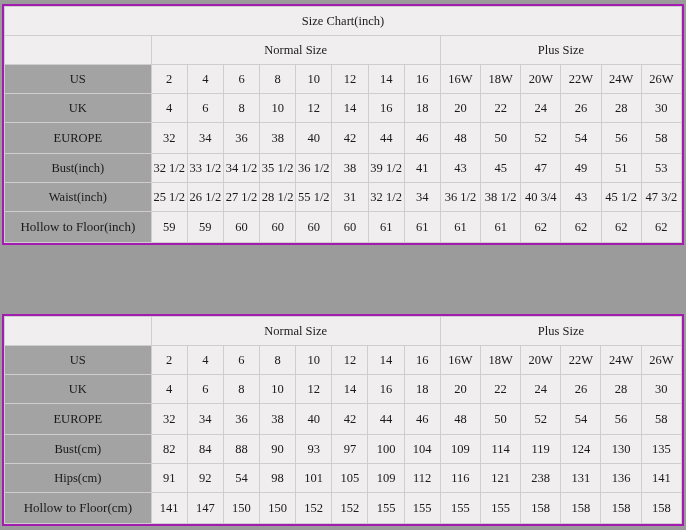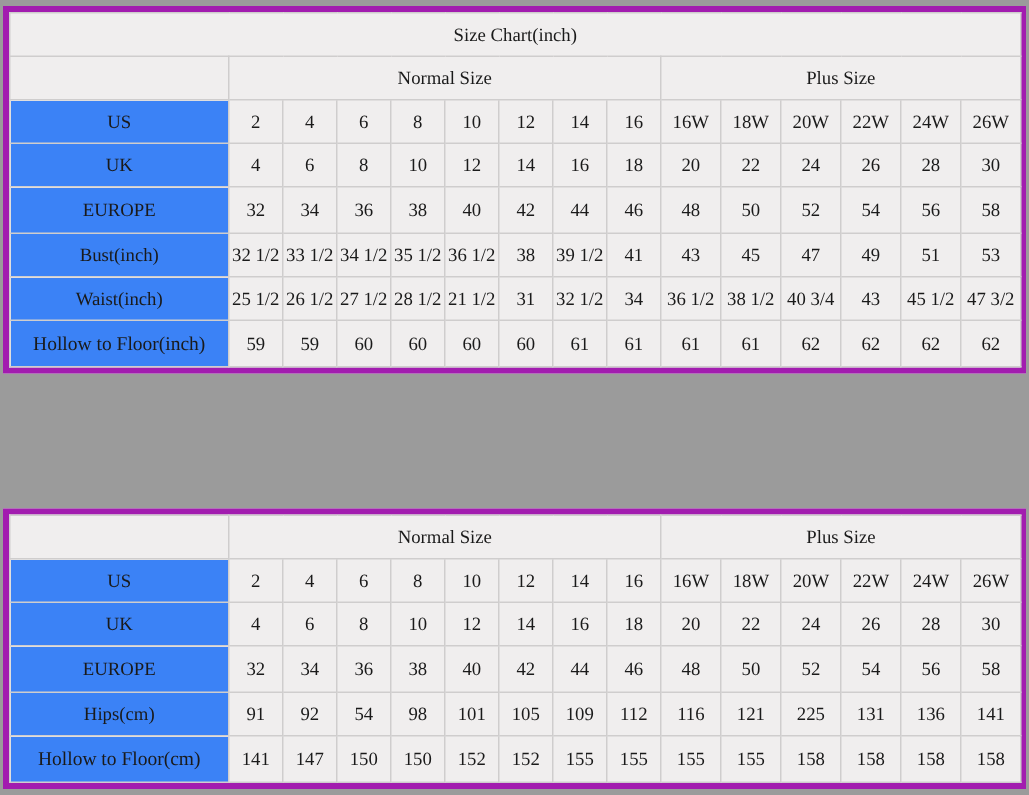--- a/index.html
+++ b/index.html
@@ -20,21 +20,21 @@
     display: flex;
     flex-direction: column;
     justify-content: space-between;
     box-sizing: border-box;
     padding: 4px 2px 4px 2px;
   }
   .chart-block {
     width: 682px;
     margin: 0 auto;
     background: #f0eeee;
-    border: 4px solid #a21caf;
+    border: 2px solid #a21caf;
     box-sizing: border-box;
   }
   table.size-table {
     width: 100%;
     border-collapse: collapse;
     table-layout: fixed;
   }
   table.size-table td {
     border: 1px solid #cfcdcd;
     text-align: center;
@@ -52,21 +52,21 @@
     border-left: none;
     border-right: none;
     border-top: none;
   }
   td.group-cell {
     font-size: 14px;
     height: 24px;
   }
   td.rowlabel {
     font-size: 13px;
-    background: #3b82f6;
+    background: #a3a3a3;
   }
   td.rowlabel.tall {
     font-size: 13px;
   }
   td.datacell {
     font-size: 12px;
   }
   .col-label { width: 146px; }
   .col-n { width: 36px; }
   .col-p { width: 40px; }
@@ -177,21 +177,21 @@
           <td class="datacell">51</td>
           <td class="datacell">53</td>
         </tr>
 
         <tr>
           <td class="rowlabel">Waist(inch)</td>
           <td class="datacell">25 1/2</td>
           <td class="datacell">26 1/2</td>
           <td class="datacell">27 1/2</td>
           <td class="datacell">28 1/2</td>
-          <td class="datacell">21 1/2</td>
+          <td class="datacell">55 1/2</td>
           <td class="datacell">31</td>
           <td class="datacell">32 1/2</td>
           <td class="datacell">34</td>
           <td class="datacell">36 1/2</td>
           <td class="datacell">38 1/2</td>
           <td class="datacell">40 3/4</td>
           <td class="datacell">43</td>
           <td class="datacell">45 1/2</td>
           <td class="datacell">47 3/2</td>
         </tr>
@@ -291,35 +291,52 @@
           <td class="datacell">44</td>
           <td class="datacell">46</td>
           <td class="datacell">48</td>
           <td class="datacell">50</td>
           <td class="datacell">52</td>
           <td class="datacell">54</td>
           <td class="datacell">56</td>
           <td class="datacell">58</td>
         </tr>
 
+        <tr>
+          <td class="rowlabel">Bust(cm)</td>
+          <td class="datacell">82</td>
+          <td class="datacell">84</td>
+          <td class="datacell">88</td>
+          <td class="datacell">90</td>
+          <td class="datacell">93</td>
+          <td class="datacell">97</td>
+          <td class="datacell">100</td>
+          <td class="datacell">104</td>
+          <td class="datacell">109</td>
+          <td class="datacell">114</td>
+          <td class="datacell">119</td>
+          <td class="datacell">124</td>
+          <td class="datacell">130</td>
+          <td class="datacell">135</td>
+        </tr>
 
 
         <tr>
           <td class="rowlabel">Hips(cm)</td>
           <td class="datacell">91</td>
           <td class="datacell">92</td>
           <td class="datacell">54</td>
           <td class="datacell">98</td>
           <td class="datacell">101</td>
           <td class="datacell">105</td>
           <td class="datacell">109</td>
           <td class="datacell">112</td>
           <td class="datacell">116</td>
           <td class="datacell">121</td>
-          <td class="datacell">225</td>
+          <td class="datacell">238</td>
           <td class="datacell">131</td>
           <td class="datacell">136</td>
           <td class="datacell">141</td>
         </tr>
 
         <tr class="taller">
           <td class="rowlabel tall">Hollow to Floor(cm)</td>
           <td class="datacell">141</td>
           <td class="datacell">147</td>
           <td class="datacell">150</td>

